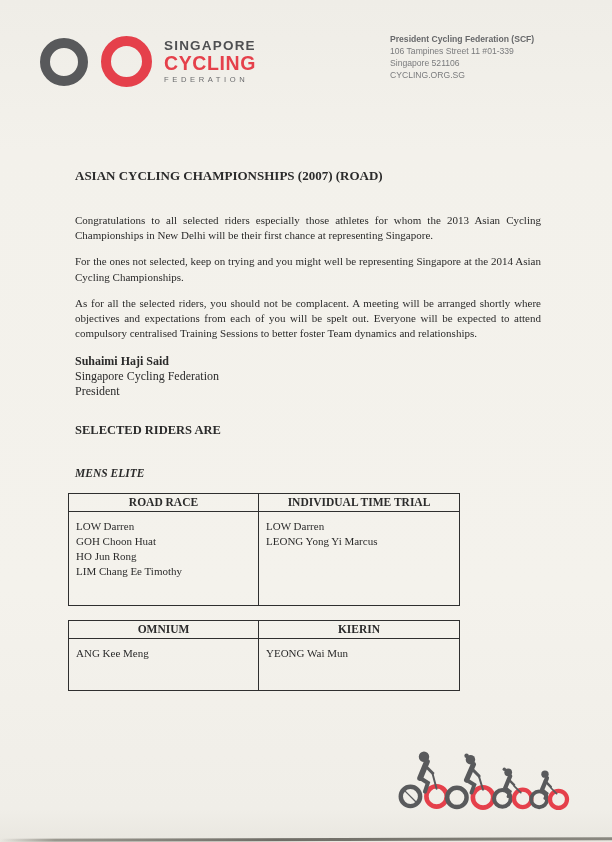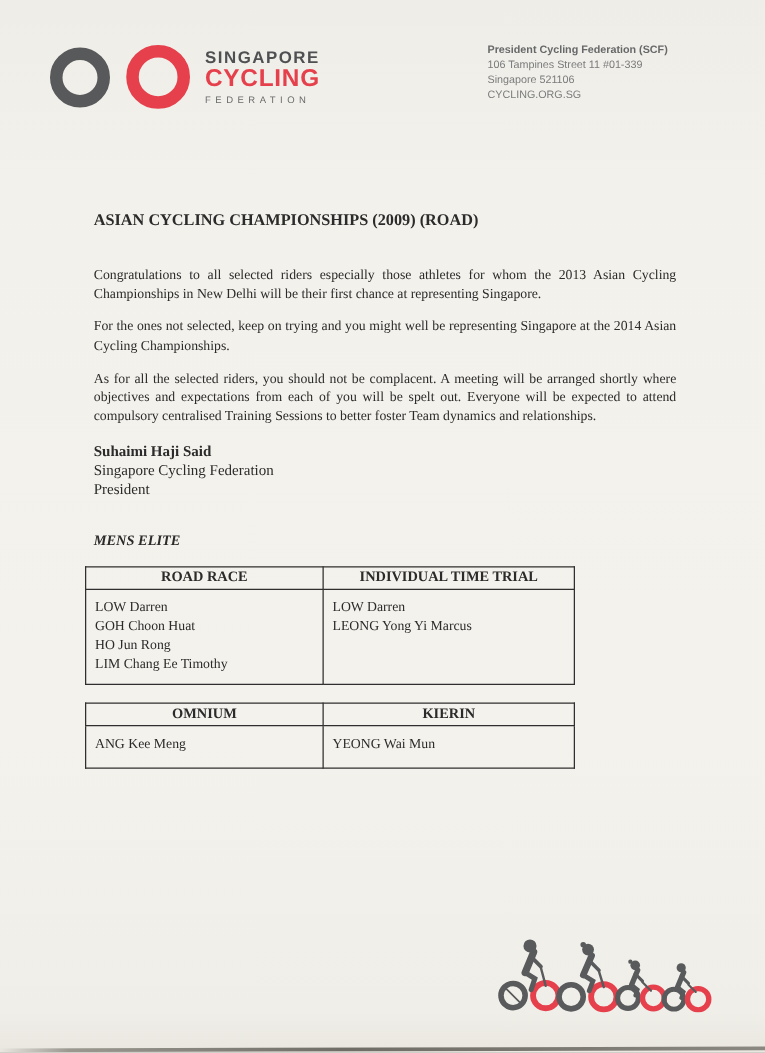--- a/index.html
+++ b/index.html
@@ -39,21 +39,21 @@
   .category-heading{margin-top:29px;font-size:11.5px;font-weight:bold;font-style:italic;}
   
   table.riders{border-collapse:collapse;margin:14px 0 12px -7px;width:391px;table-layout:fixed;}
   table.riders th,table.riders td{border:1.5px solid #2f2f2f;}
   table.riders th{
     font-size:11.5px;font-weight:bold;text-align:center;
     padding:2px 0 3px 0;height:12px;
   }
   table.riders td{
     font-size:11px;line-height:15px;vertical-align:top;
-    padding:7px 4px 0 7px;
+    padding:7px 4px 18px 7px;
   }
   .col-a{width:190px;} .col-b{width:201px;}
   .tall td{height:68px;}
   .short td{height:26px;}
   
   .family{position:absolute;top:750px;right:42px;}
   .scan-edge{
     position:absolute;bottom:2px;left:0;right:0;height:2.5px;
     background:linear-gradient(90deg,rgba(110,108,100,0) 0%,#9a988f 9%,#6f6d66 45%,#7c7a72 75%,#8a8880 100%);
     transform:rotate(-0.15deg);
@@ -75,32 +75,33 @@
   </div>
 
   <div class="contact">
     <div class="org">President Cycling Federation (SCF)</div>
     <div>106 Tampines Street 11 #01-339</div>
     <div>Singapore 521106</div>
     <div>CYCLING.ORG.SG</div>
   </div>
 
   <div class="content">
-    <div class="letter-title">ASIAN CYCLING CHAMPIONSHIPS (2009) (ROAD)</div>
+    <div class="letter-title">ASIAN CYCLING CHAMPIONSHIPS (2007) (ROAD)</div>
 
     <p>Congratulations to all selected riders especially those athletes for whom the 2013 Asian Cycling Championships in New Delhi will be their first chance at representing Singapore.</p>
     <p>For the ones not selected, keep on trying and you might well be representing Singapore at the 2014 Asian Cycling Championships.</p>
     <p>As for all the selected riders, you should not be complacent. A meeting will be arranged shortly where objectives and expectations from each of you will be spelt out. Everyone will be expected to attend compulsory centralised Training Sessions to better foster Team dynamics and relationships.</p>
 
     <div class="signature">
       <div class="sig-name">Suhaimi Haji Said</div>
       <div>Singapore Cycling Federation</div>
       <div>President</div>
     </div>
 
+    <div class="selected-heading">SELECTED RIDERS ARE</div>
     <div class="category-heading">MENS ELITE</div>
 
     <table class="riders">
       <colgroup>
           <col class="col-a">
           <col class="col-b">
         </colgroup>
       <thead>
         <tr>
           <th>ROAD RACE</th>

